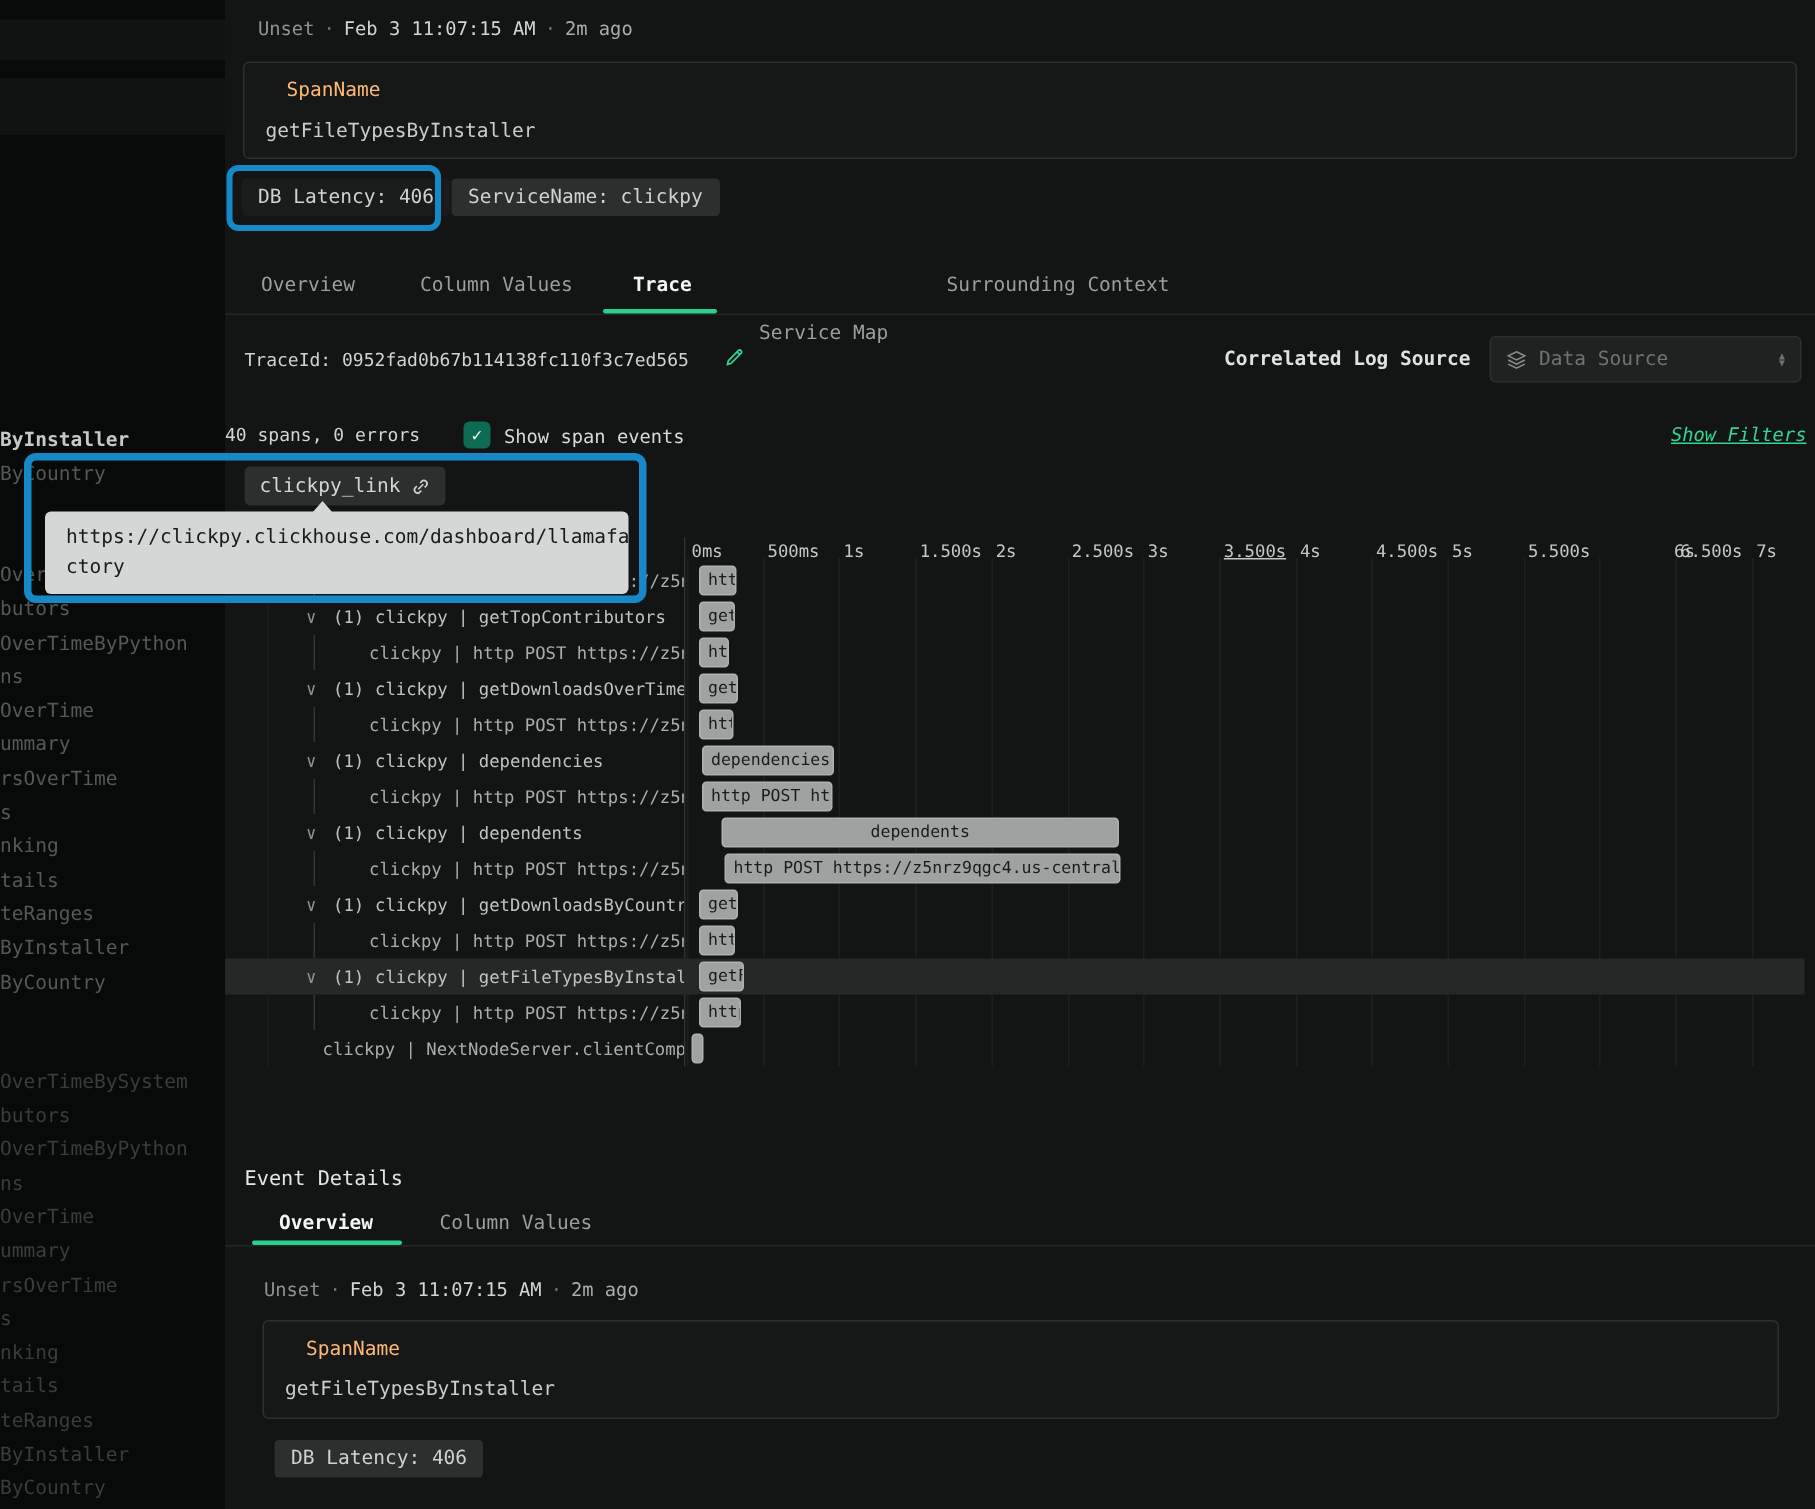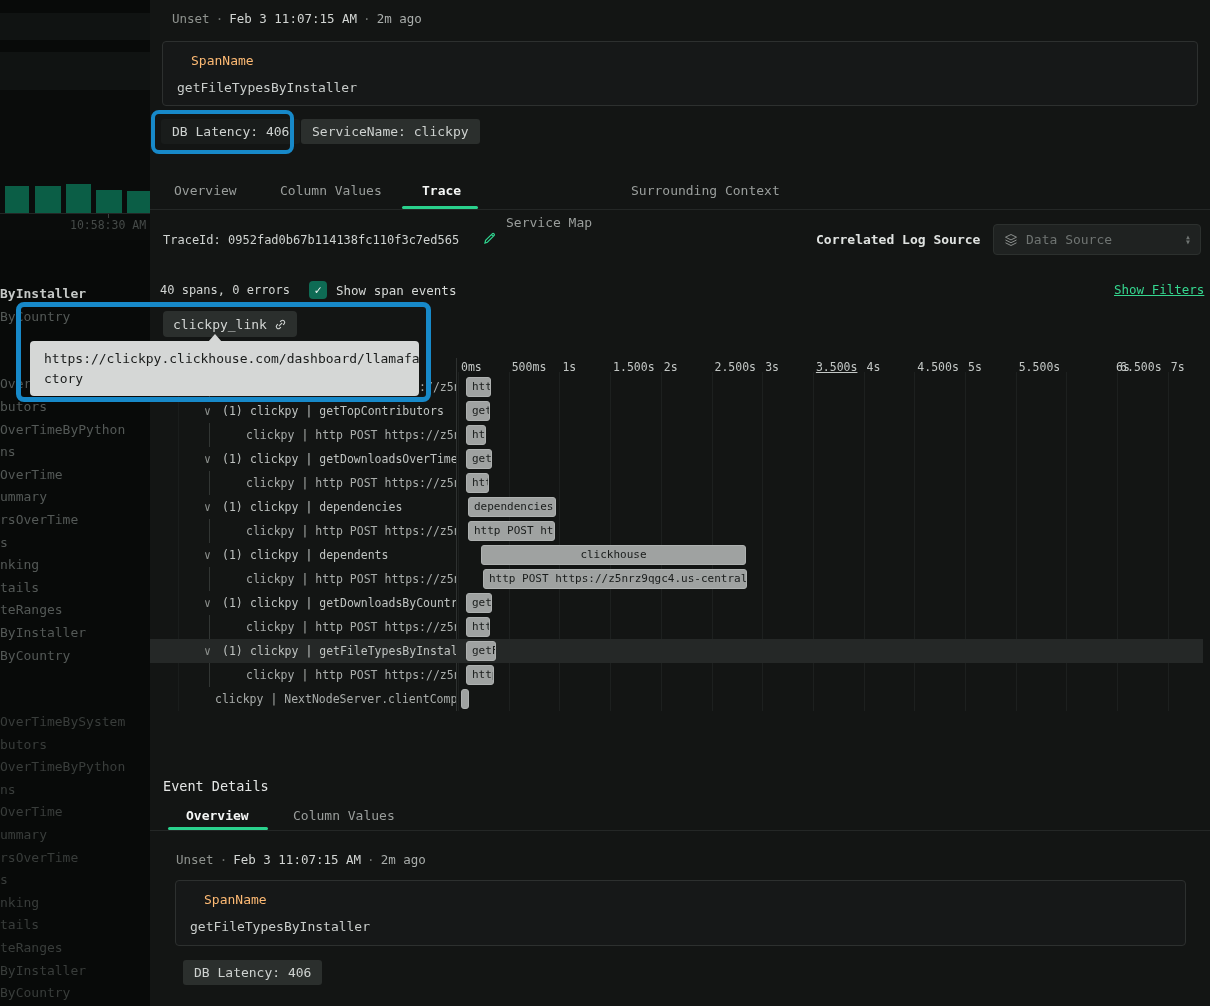--- a/index.html
+++ b/index.html
@@ -50,21 +50,21 @@
   #correlated-label { font-size:13px; font-weight:bold; color:#dfe2e0; }
   #ds-select { display:flex; align-items:center; gap:8px; width:208px; height:31px;
     background:#1f2221; border:1px solid #2c302e; border-radius:4px; padding:0 10px; }
   #ds-select .ph { font-size:13px; color:#6f7472; flex:1; }
   .updown { display:flex; flex-direction:column; line-height:5px; font-size:6.5px; color:#6f7472; }
 
   #spans-summary { font-size:12px; color:#d2d5d3; }
   #cb { width:18px; height:18px; background:#0e6b54; border-radius:4px; color:#eef4f1;
     font-size:12px; font-weight:bold; text-align:center; line-height:18px; }
   #cb-label { font-size:12.5px; color:#d6d9d7; }
-  #show-filters { font-size:12.5px; color:#35d68f; text-decoration:underline; }
+  #show-filters { font-size:12.5px; color:#35d68f; text-decoration:underline;font-style:italic; }
 
   
   .gline { position:absolute; top:0; width:1px; height:100%; background:#1d201f; }
   .atick { position:absolute; top:0; font-size:11.5px; color:#c3c7c5; white-space:nowrap; }
   #vdivider { left:456px; top:358px; width:1px; height:353px; background:#2e3130; }
   #rowguide { left:178px; top:375px; width:1px; height:336px; background:#1a1d1c; }
 
   .trow { position:relative; width:1053px; height:24px; }
   .trow.selected { background:#252827; }
   .tlabel { position:absolute; left:0; top:0; width:306px; height:24px; overflow:hidden;
@@ -99,32 +99,20 @@
 </style>
 </head>
 <body>
 
 <div id="stage">
 
   <div id="sidebar" class="abs">
     <div class="stripe abs" style="top:13px;height:27px;"></div>
     <div class="stripe abs" style="top:52px;height:38px;"></div>
 
-    <div id="minichart" class="abs">
-      <div id="mini-bars">
-          <div class="mbar" style="left: 5px; top: 96px; width: 24px; height: 27px; background: rgb(11, 94, 70);"></div>
-          <div class="mbar" style="left: 35px; top: 96px; width: 26px; height: 27px; background: rgb(11, 94, 70);"></div>
-          <div class="mbar" style="left: 66px; top: 94px; width: 25px; height: 29px; background: rgb(11, 94, 70);"></div>
-          <div class="mbar" style="left: 96px; top: 100px; width: 26px; height: 23px; background: rgb(11, 94, 70);"></div>
-          <div class="mbar" style="left: 127px; top: 101px; width: 23px; height: 22px; background: rgb(11, 94, 70);"></div>
-        </div>
-      <div id="mini-axis"></div>
-      <div id="mini-tick"></div>
-      <div id="mini-time">10:58:30 AM</div>
-    </div>
 
     <div class="sblist abs" style="top:286px;">
         <div class="sbitem bright">ByInstaller</div>
         <div class="sbitem">ByCountry</div>
         <div class="sbitem"></div>
         <div class="sbitem"></div>
         <div class="sbitem">OverTimeBySystem</div>
         <div class="sbitem">butors</div>
         <div class="sbitem">OverTimeByPython</div>
         <div class="sbitem">ns</div>
@@ -190,21 +178,21 @@
       <path d="M7 1.5 L12.5 4.2 7 6.9 1.5 4.2 Z" fill="none" stroke="#8a8e8c" stroke-width="1"></path>
       <path d="M1.5 7 L7 9.7 12.5 7 M1.5 9.8 L7 12.5 12.5 9.8" fill="none" stroke="#8a8e8c" stroke-width="1"></path>
     </svg>
     <span class="ph">Data Source</span>
     <span class="updown">
         <span>▲</span>
         <span>▼</span>
       </span>
   </div>
 
-  <div class="abs" id="spans-summary" style="left:160px;top:283px;">40 spans, 0 errors</div>
+  <div class="abs" id="spans-summary" style="left:150px;top:283px;">40 spans, 0 errors</div>
   <div class="abs" id="cb" style="left:309px;top:281px;">✓</div>
   <div class="abs" id="cb-label" style="left:336px;top:283px;">Show span events</div>
   <div class="abs" id="show-filters" style="left:1114px;top:282px;">Show Filters</div>
 
   <div class="abs" id="axis" style="left:150px;top:360px;width:1060px;height:16px;">
       <div class="atick" style="left: 311px;">0ms</div>
       <div class="atick" style="left: 361.7px;">500ms</div>
       <div class="atick" style="left: 412.4px;">1s</div>
       <div class="atick" style="left: 463.1px;">1.500s</div>
       <div class="atick" style="left: 513.8px;">2s</div>
@@ -290,21 +278,21 @@
           <div class="ltxt" style="position: absolute;">clickpy | http POST https://z5nrz9</div>
         </div>
         <div class="tbar" style="left: 318px; width: 87px;">http POST https://z5nrz9qgc4.us-central</div>
       </div>
       <div class="trow p">
         <div class="tlabel">
           <div class="chev" style="display: inline; position: absolute;">∨</div>
           <div class="cnt" style="position: absolute;">(1)</div>
           <div class="ltxt" style="position: absolute;">clickpy | dependents</div>
         </div>
-        <div class="tbar center" style="left: 331px; width: 265px;">clickhouse</div>
+        <div class="tbar center" style="left: 331px; width: 265px;">dependents</div>
       </div>
       <div class="trow c">
         <div class="tlabel">
           <div class="guide"></div>
           <div class="ltxt" style="position: absolute;">clickpy | http POST https://z5nrz9</div>
         </div>
         <div class="tbar" style="left: 333px; width: 264px;">http POST https://z5nrz9qgc4.us-central</div>
       </div>
       <div class="trow p">
         <div class="tlabel">

